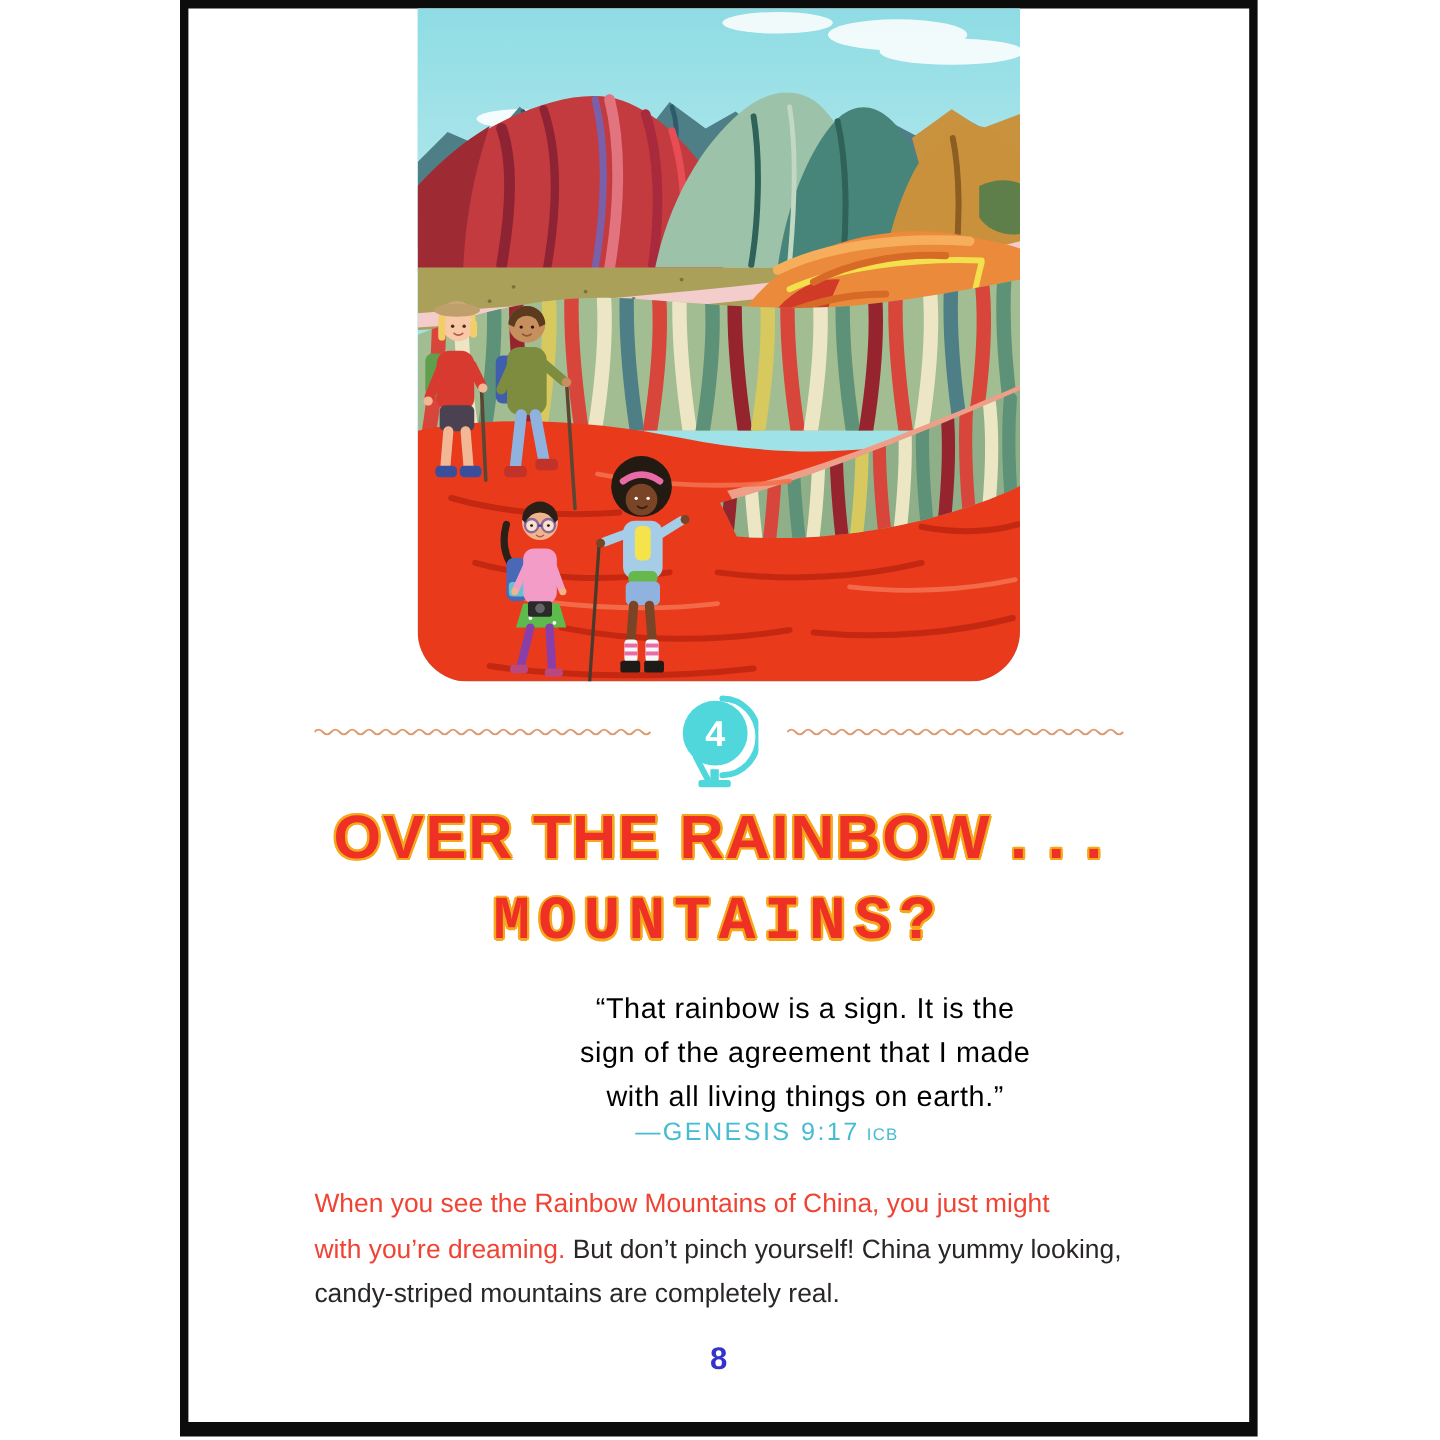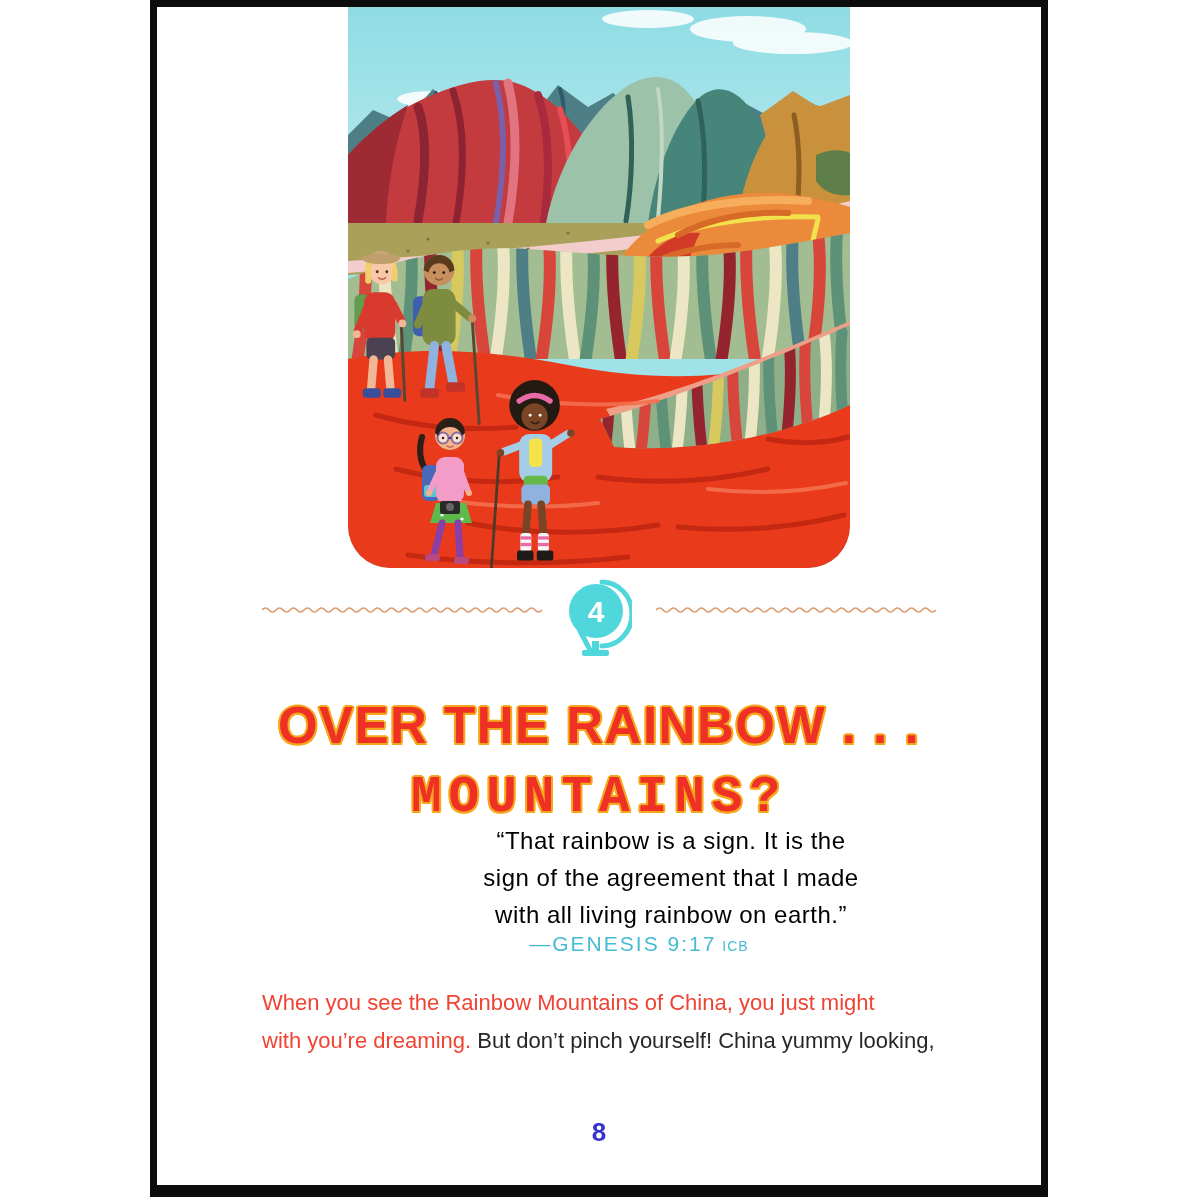--- a/index.html
+++ b/index.html
@@ -19,21 +19,20 @@
   .illo svg{display:block;}
   .zigzag{position:absolute;top:604px;width:282px;height:10px;}
   .zz-left{left:262px;}
   .zz-right{left:656px;}
   .globe{position:absolute;left:566px;top:577px;width:66px;height:82px;}
   .chapter-title{
     position:absolute;left:157px;top:662px;width:884px;text-align:center;
     color:#ee3124;font-weight:bold;font-size:51px;line-height:72px;letter-spacing:1.5px;
     text-shadow:2px 0 #f6a81c,-2px 0 #f6a81c,0 2px #f6a81c,0 -2px #f6a81c,
       1.5px 1.5px #f6a81c,-1.5px 1.5px #f6a81c,1.5px -1.5px #f6a81c,-1.5px -1.5px #f6a81c;
-    margin-top:28px;
   }
   .chapter-title .l2{letter-spacing:7px;font-family:Liberation Mono, monospace;}
   .verse{
     position:absolute;left:157px;top:822px;width:1028px;text-align:center;
     color:#000000;font-size:24px;line-height:37px;letter-spacing:0.5px;
   }
   .attr{
     position:absolute;left:157px;top:932px;width:964px;text-align:center;
     color:#45bcd2;font-size:21px;letter-spacing:2px;
   }
@@ -336,28 +335,31 @@
 </svg>
 
 <div class="chapter-title">
   <div class="l1">OVER THE RAINBOW . . .</div>
   <div class="l2">MOUNTAINS?</div>
 </div>
 
 <div class="verse">
   <div>“That rainbow is a sign. It is the</div>
   <div>sign of the agreement that I made</div>
-  <div>with all living rainbow on earth.”</div>
+  <div>with all living things on earth.”</div>
 </div>
 <div class="attr">
   <span>—GENESIS 9:17</span><span class="ver">ICB</span>
 </div>
 
 <div class="bodytext">
   <div class="line">
     <span class="b-red">When you see the Rainbow Mountains of China, you just might</span><span></span>
   </div>
   <div class="line">
     <span class="b-red">with you’re dreaming.</span><span> But don’t pinch yourself! China yummy looking,</span>
   </div>
+  <div class="line">
+    <span class="b-red"></span><span>candy-striped mountains are completely real.</span>
+  </div>
 </div>
 
 <div class="pagenum">8</div>
 
 </body></html>

